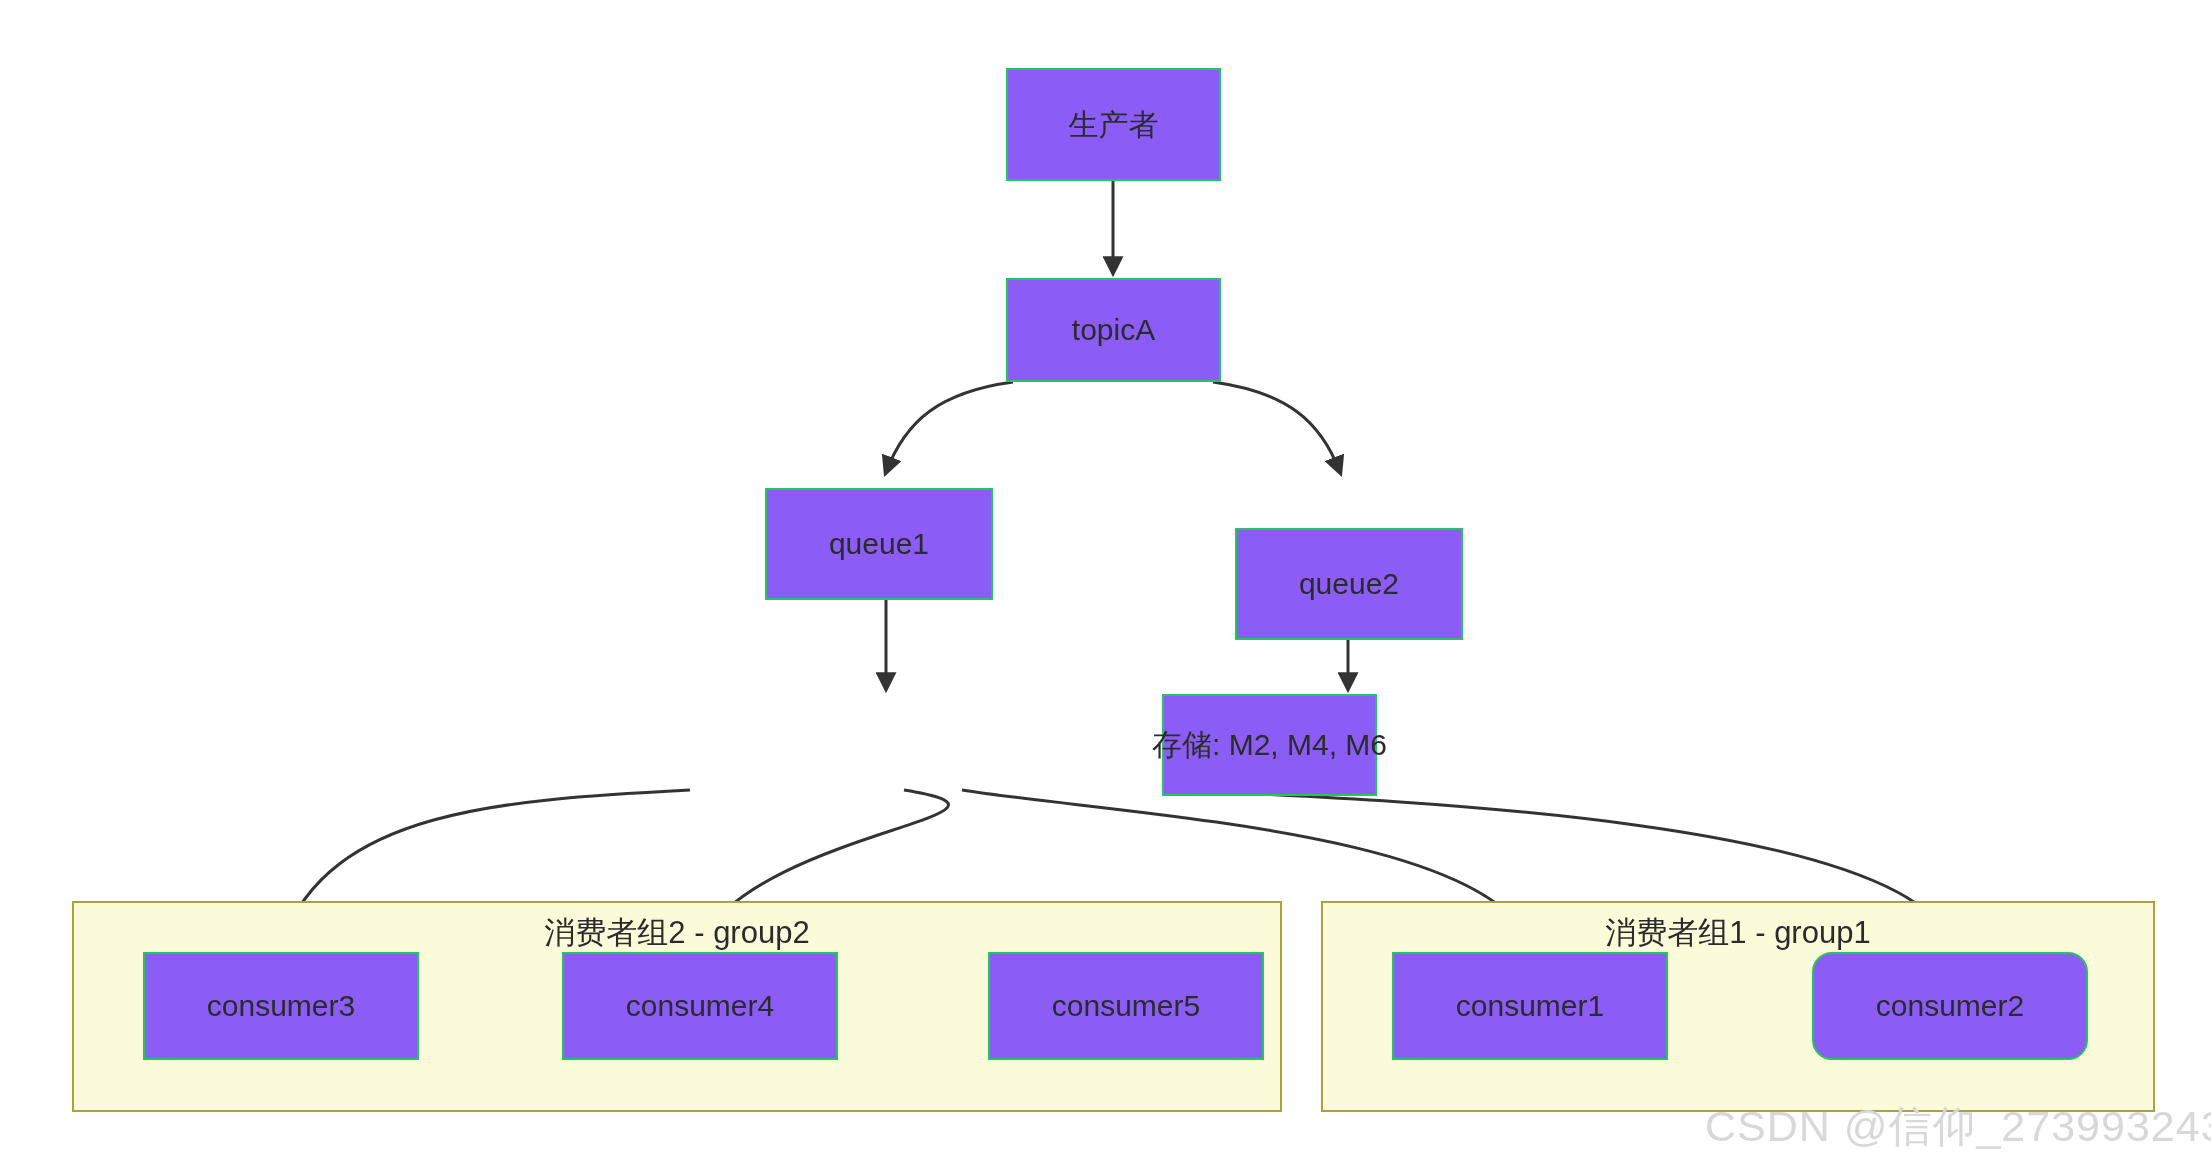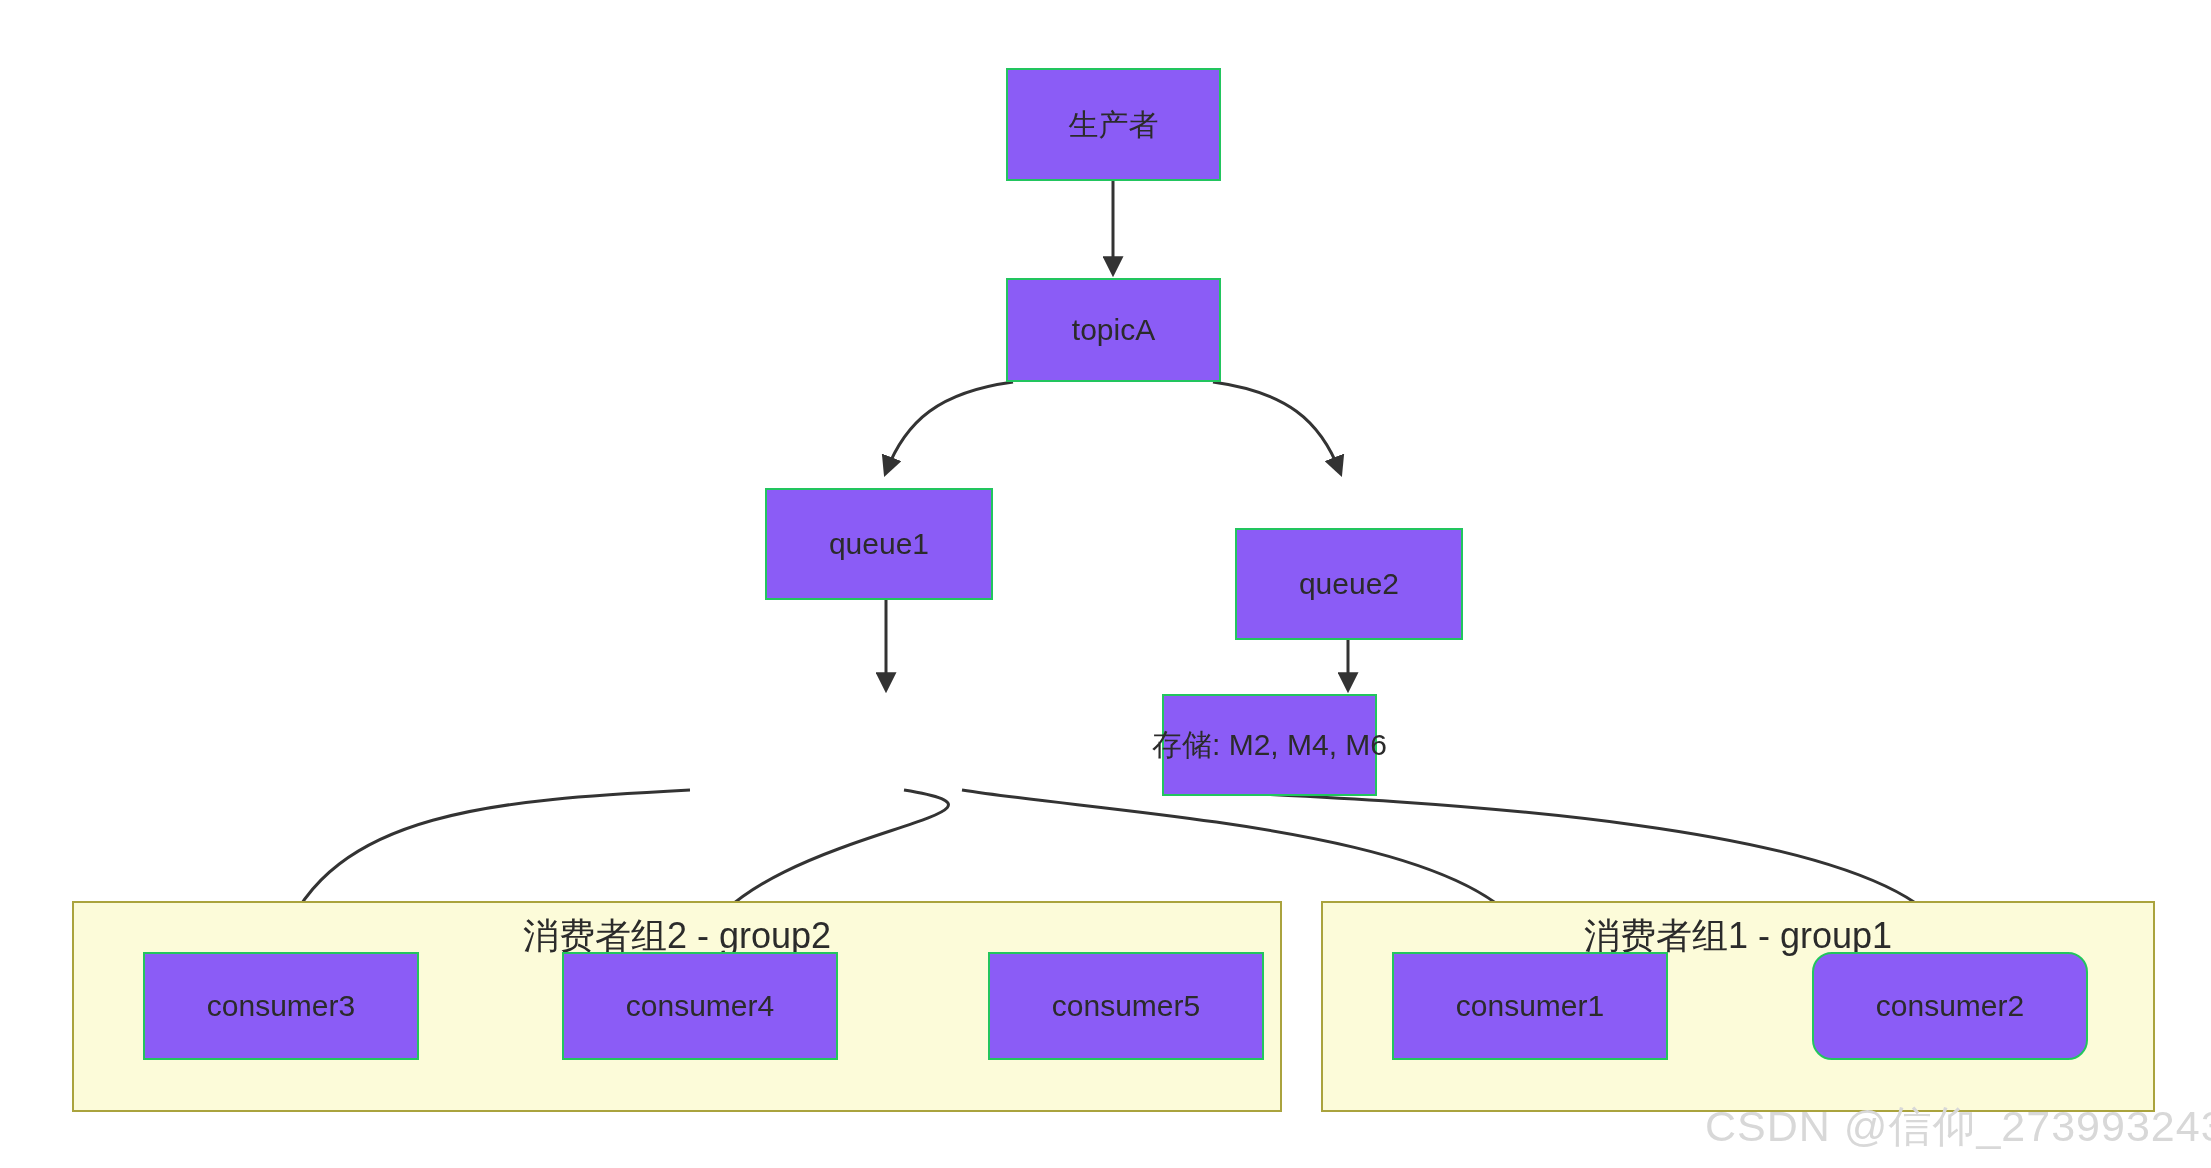--- a/index.html
+++ b/index.html
@@ -41,21 +41,21 @@
   .group-box {
     position: absolute;
     box-sizing: border-box;
     background: #fcfbd9;
     border: 2px solid #aaa33d;
     z-index: 1;
   }
   .group-label {
     position: absolute;
     color: #2b2b2b;
-    font-size: 36px;
+    font-size: 31px;
     font-family: "Liberation Sans", "DejaVu Sans", sans-serif;
     white-space: nowrap;
     transform: translateX(-50%);
     z-index: 2;
   }
   .watermark {
     position: absolute;
     color: #d8d8d8;
     font-size: 43px;
     font-family: "Liberation Sans", "DejaVu Sans", sans-serif;

